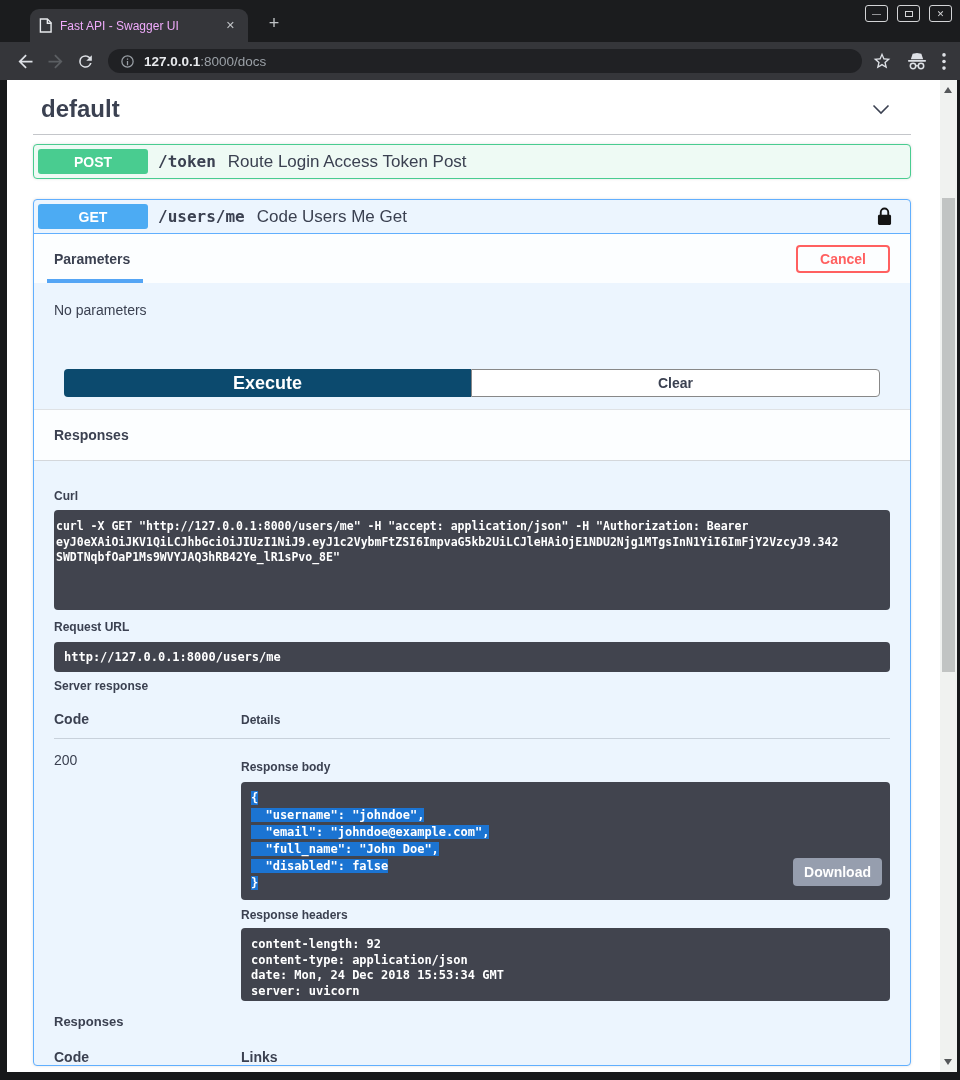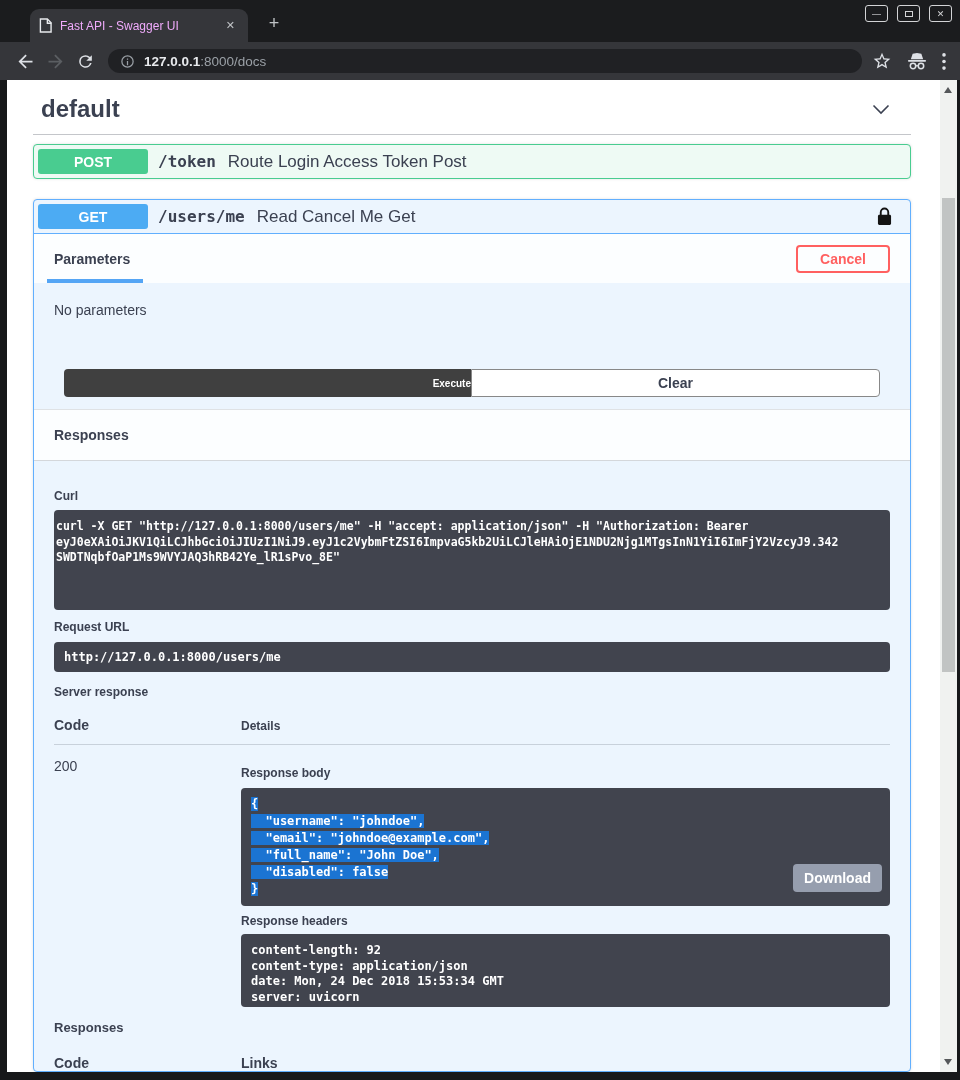--- a/index.html
+++ b/index.html
@@ -62,38 +62,38 @@
   .try-header { background:rgba(255,255,255,.85); height:49px; display:flex; align-items:center;
                 justify-content:space-between; padding:0 20px; position:relative; }
   .params-label { font-size:14px; font-weight:700; color:#3b4151; }
   .params-underline { position:absolute; left:13px; bottom:0; width:96px; height:4px; background:#54a5f5; }
   .btn-cancel { border:2px solid #ff6060; color:#ff6060; background:transparent; border-radius:4px;
                 font-size:14px; font-weight:700; padding:4px 22px; font-family:"Liberation Sans",sans-serif; }
 
   .op-body1 { padding:19px 20px 12px 20px; }
   .no-params { font-size:14px; color:#3b4151; }
   .execute-wrapper { margin-top:51px; padding:0 10px; display:flex; height:28px; }
-  .btn-execute { flex:1; background:#404040; color:#fff; border:none; border-radius:4px 0 0 4px;
-                 font-size:10px; font-weight:700; font-family:"Liberation Sans",sans-serif;text-align:right; }
+  .btn-execute { flex:1; background:#0c4a6e; color:#fff; border:none; border-radius:4px 0 0 4px;
+                 font-size:18px; font-weight:700; font-family:"Liberation Sans",sans-serif; }
   .btn-clear { flex:1; background:#fff; color:#3b4151; border:1px solid #888; border-radius:0 4px 4px 0;
                font-size:14px; font-weight:700; font-family:"Liberation Sans",sans-serif; }
 
   .responses-band { background:rgba(255,255,255,.85); height:52px; display:flex; align-items:center;
                     padding:0 20px; border-top:1px solid rgba(59,65,81,.15); border-bottom:1px solid rgba(59,65,81,.2); }
   .responses-band .label { font-size:14px; font-weight:700; color:#3b4151; }
 
   .op-body2 { padding:28px 20px 0 20px; }
   .small-label { font-size:12px; font-weight:700; color:#3b4151; }
   pre.dark { background:#41444e; border-radius:4px; color:#fff; overflow:hidden;
              font-family:"DejaVu Sans Mono", monospace; font-weight:700; }
   .curl-pre { margin-top:7px; min-height:100px; padding:9px 2px; font-size:11.5px; line-height:15.5px; }
   .url-pre  { margin-top:8px; height:30px; padding:8px 10px; font-size:12px; line-height:14px; }
   .pre-line { white-space:pre; }
 
-  .srv-label { margin-top:13px; }
+  .srv-label { margin-top:7px; }
   .resp-table-head { display:flex; margin-top:18px; padding-bottom:11px; border-bottom:1px solid rgba(59,65,81,.2);
                      align-items:baseline; }
   .col-code { width:187px; font-size:14px; font-weight:700; }
   .col-small { font-size:12px; font-weight:700; }
   .resp-row { display:flex; margin-top:13px; }
   .status-code { width:187px; font-size:14px; color:#3b4151; }
   .resp-details { flex:1; }
   .body-label { margin-top:8px; }
   .json-pre { position:relative; margin-top:8px; min-height:106px; padding:8px 10px; font-size:12px; line-height:17px; }
   .sel { background:#1b74d2; white-space:pre; }
@@ -185,21 +185,21 @@
         <span class="method-badge badge-post">POST</span>
         <span class="op-path">/token</span>
         <span class="op-desc">Route Login Access Token Post</span>
       </div>
     </div>
 
     <div class="opblock opblock-get">
       <div class="op-summary get-summary">
         <span class="method-badge badge-get">GET</span>
         <span class="op-path">/users/me</span>
-        <span class="op-desc">Read Cancel Me Get</span>
+        <span class="op-desc">Code Users Me Get</span>
         <span class="lock-wrap">
           <svg width="15" height="19" viewBox="0 0 16 20" fill="#141414">
               <path d="M13.5 8H13V5.5a5 5 0 0 0-10 0V8h-.5C1.7 8 1 8.7 1 9.5v8c0 .8.7 1.5 1.5 1.5h11c.8 0 1.5-.7 1.5-1.5v-8c0-.8-.7-1.5-1.5-1.5zM11 8H5V5.5a3 3 0 0 1 6 0V8z"></path>
             </svg>
         </span>
       </div>
 
       <div class="try-header">
         <span class="params-label">Parameters</span>
         <span class="params-underline"></span>

